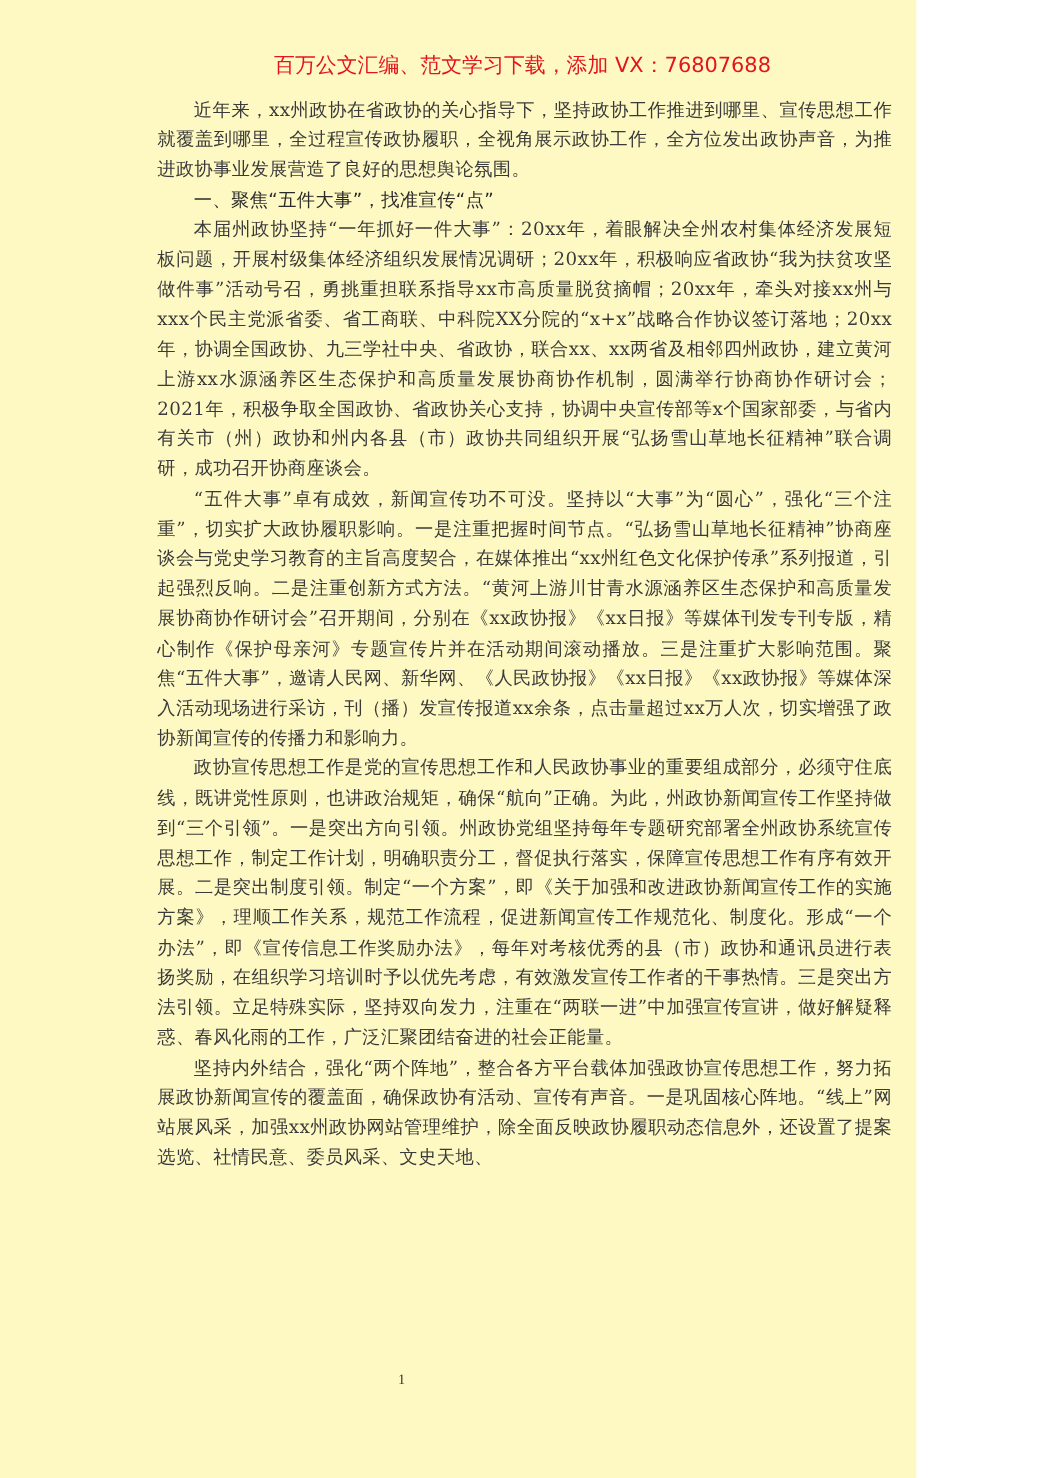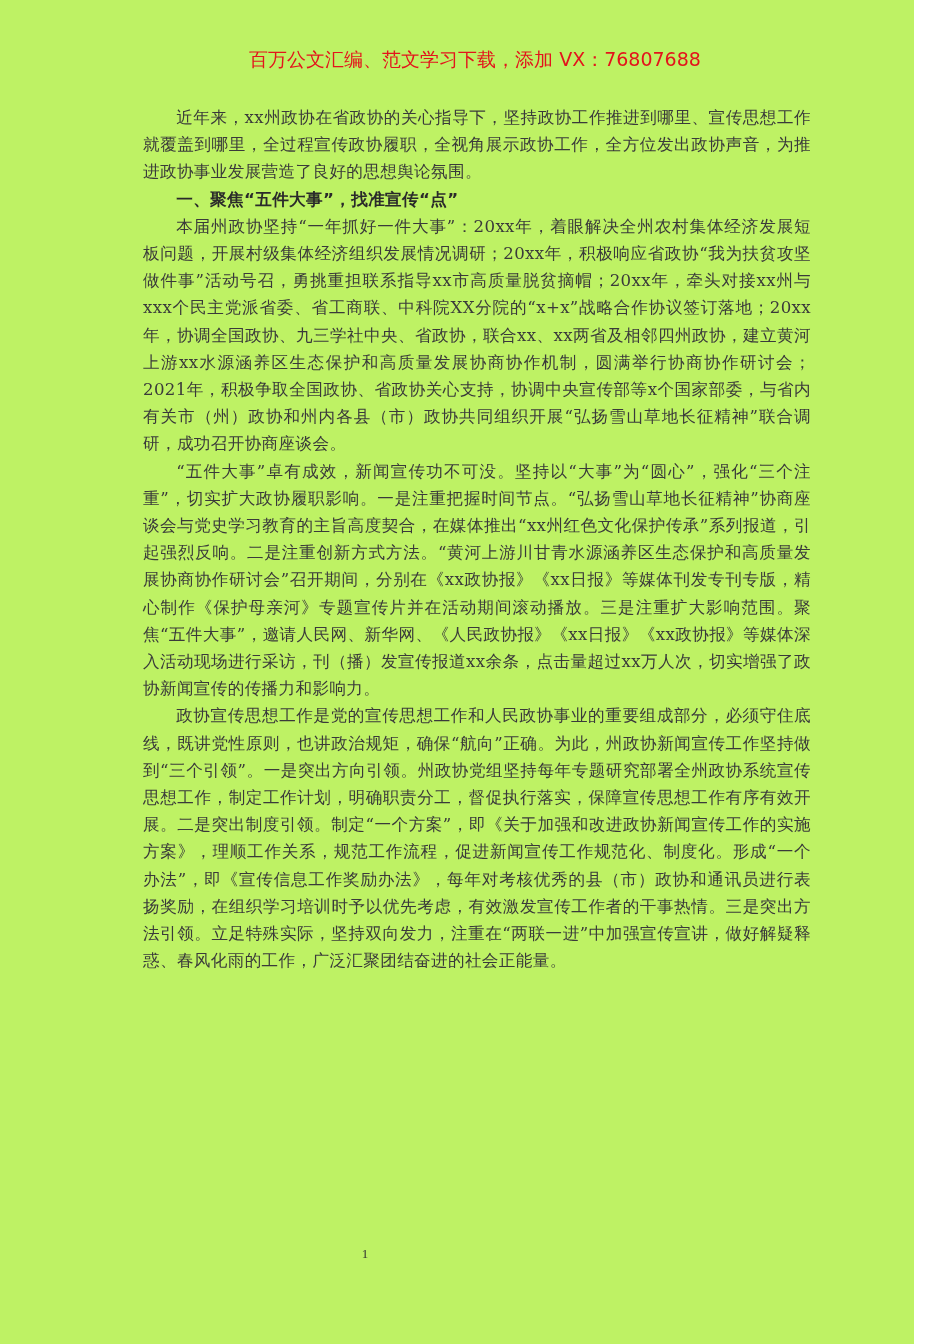--- a/index.html
+++ b/index.html
@@ -10,56 +10,56 @@
     body {
       width: 950px;
       height: 1344px;
       position: relative;
       overflow: hidden;
       font-family: "DejaVu Serif", "Liberation Serif", serif;
     }
     .page {
       position: absolute;
       left: 0; top: 0;
-      width: 914px; height: 1344px;
-      background: #bef264;
+      width: 833px; height: 1344px;
+      background: #fef9c3;
     }
     .watermark-header {
       position: absolute;
       top: 46px;
       left: 0;
       width: 950px;
       text-align: center;
       font-family: "DejaVu Sans", "Liberation Sans", sans-serif;
       font-size: 19px;
       color: #e3141c;
       letter-spacing: 0px;
       line-height: 26px;
     }
     .content {
       position: absolute;
       left: 143px;
-      top: 104px;
+      top: 86px;
       width: 668px;
       color: #3a3a3a;
       font-size: 16.6px;
       line-height: 27.2px;
       text-align: justify;
     }
     .content p {
       margin: 0;
       text-indent: 2em;
       letter-spacing: 0.35px;
     }
     .content h2 {
       margin: 0;
       text-indent: 2em;
       font-size: 16.6px;
       line-height: 27.2px;
-      font-weight: bold;
+      font-weight: normal;
       color: #2a2a2a;
       font-family: "DejaVu Sans", "Liberation Sans", sans-serif;
       letter-spacing: 0.35px;
     }
     .page-number {
       position: absolute;
       top: 1246px;
       left: 0;
       width: 730px;
       text-align: center;
@@ -73,16 +73,17 @@
 
 <div class="page">
   <div class="watermark-header">百万公文汇编、范文学习下载，添加 VX：76807688</div>
 
   <div class="content">
     <p>近年来，xx州政协在省政协的关心指导下，坚持政协工作推进到哪里、宣传思想工作就覆盖到哪里，全过程宣传政协履职，全视角展示政协工作，全方位发出政协声音，为推进政协事业发展营造了良好的思想舆论氛围。</p>
     <h2>一、聚焦“五件大事”，找准宣传“点”</h2>
     <p>本届州政协坚持“一年抓好一件大事”：20xx年，着眼解决全州农村集体经济发展短板问题，开展村级集体经济组织发展情况调研；20xx年，积极响应省政协“我为扶贫攻坚做件事”活动号召，勇挑重担联系指导xx市高质量脱贫摘帽；20xx年，牵头对接xx州与xxx个民主党派省委、省工商联、中科院XX分院的“x+x”战略合作协议签订落地；20xx年，协调全国政协、九三学社中央、省政协，联合xx、xx两省及相邻四州政协，建立黄河上游xx水源涵养区生态保护和高质量发展协商协作机制，圆满举行协商协作研讨会；2021年，积极争取全国政协、省政协关心支持，协调中央宣传部等x个国家部委，与省内有关市（州）政协和州内各县（市）政协共同组织开展“弘扬雪山草地长征精神”联合调研，成功召开协商座谈会。</p>
     <p>“五件大事”卓有成效，新闻宣传功不可没。坚持以“大事”为“圆心”，强化“三个注重”，切实扩大政协履职影响。一是注重把握时间节点。“弘扬雪山草地长征精神”协商座谈会与党史学习教育的主旨高度契合，在媒体推出“xx州红色文化保护传承”系列报道，引起强烈反响。二是注重创新方式方法。“黄河上游川甘青水源涵养区生态保护和高质量发展协商协作研讨会”召开期间，分别在《xx政协报》《xx日报》等媒体刊发专刊专版，精心制作《保护母亲河》专题宣传片并在活动期间滚动播放。三是注重扩大影响范围。聚焦“五件大事”，邀请人民网、新华网、《人民政协报》《xx日报》《xx政协报》等媒体深入活动现场进行采访，刊（播）发宣传报道xx余条，点击量超过xx万人次，切实增强了政协新闻宣传的传播力和影响力。</p>
     <p>政协宣传思想工作是党的宣传思想工作和人民政协事业的重要组成部分，必须守住底线，既讲党性原则，也讲政治规矩，确保“航向”正确。为此，州政协新闻宣传工作坚持做到“三个引领”。一是突出方向引领。州政协党组坚持每年专题研究部署全州政协系统宣传思想工作，制定工作计划，明确职责分工，督促执行落实，保障宣传思想工作有序有效开展。二是突出制度引领。制定“一个方案”，即《关于加强和改进政协新闻宣传工作的实施方案》，理顺工作关系，规范工作流程，促进新闻宣传工作规范化、制度化。形成“一个办法”，即《宣传信息工作奖励办法》，每年对考核优秀的县（市）政协和通讯员进行表扬奖励，在组织学习培训时予以优先考虑，有效激发宣传工作者的干事热情。三是突出方法引领。立足特殊实际，坚持双向发力，注重在“两联一进”中加强宣传宣讲，做好解疑释惑、春风化雨的工作，广泛汇聚团结奋进的社会正能量。</p>
+    <p>坚持内外结合，强化“两个阵地”，整合各方平台载体加强政协宣传思想工作，努力拓展政协新闻宣传的覆盖面，确保政协有活动、宣传有声音。一是巩固核心阵地。“线上”网站展风采，加强xx州政协网站管理维护，除全面反映政协履职动态信息外，还设置了提案选览、社情民意、委员风采、文史天地、</p>
   </div>
 
   <div class="page-number">1</div>
 </div>
 
 </body></html>

